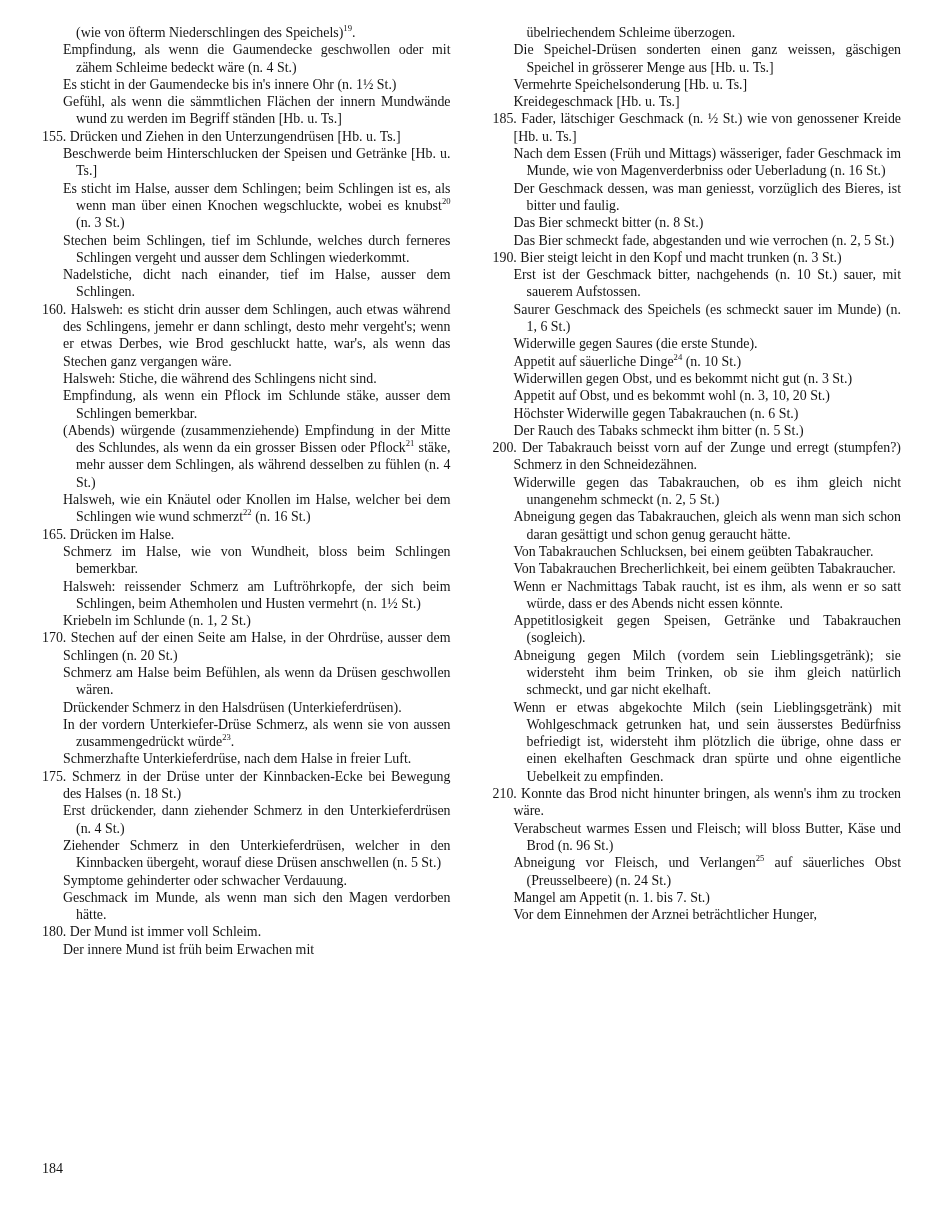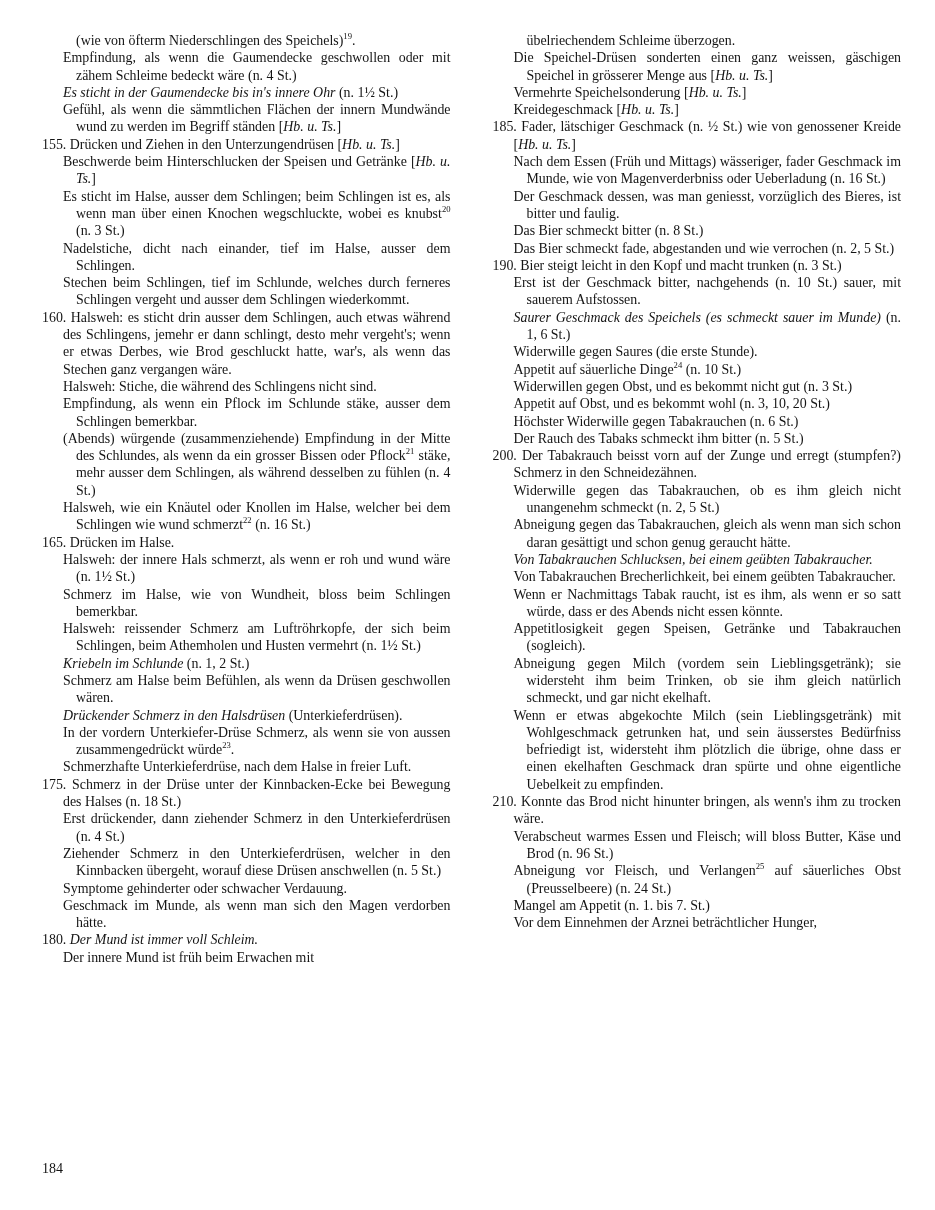--- a/index.html
+++ b/index.html
@@ -12,21 +12,21 @@
     height: 1210px;
     position: relative;
     font-family: "Liberation Serif", serif;
     color: #141414;
     overflow: hidden;
   }
   .page {
     box-sizing: border-box;
     width: 935px;
     height: 1210px;
-    padding: 32px 34px 0 42px;
+    padding: 24px 34px 0 42px;
     position: relative;
   }
   .cols {
     display: flex;
     gap: 42px;
   }
   .col {
     width: 409px;
     font-size: 13.9px;
     line-height: 17.3px;
@@ -38,21 +38,20 @@
     text-indent: -13px;
   }
   .entry.numbered {
     padding-left: 21px;
     text-indent: -21px;
   }
   .entry.contpara {
     text-indent: 0;
   }
   .it {
-    font-style: italic;
     margin-top: 6px;
   }
   sup.fnref {
     font-size: 0.62em;
     line-height: 0;
     vertical-align: super;
   }
   .page-number {
     position: absolute;
     left: 42px;
@@ -67,32 +66,32 @@
 <div class="page">
   <div class="cols">
     <div class="col" id="col-left">
         <div class="entry contpara"><span>(wie von öfterm Niederschlingen des Speichels)</span><sup class="fnref">19</sup><span>.</span></div>
         <div class="entry"><span>Empfindung, als wenn die Gaumendecke geschwollen oder mit zähem Schleime bedeckt wäre (n. 4 St.)</span></div>
         <div class="entry"><span class="it">Es sticht in der Gaumendecke bis in's innere Ohr</span><span> (n. 1½ St.)</span></div>
         <div class="entry"><span>Gefühl, als wenn die sämmtlichen Flächen der innern Mundwände wund zu werden im Begriff ständen [</span><span class="it">Hb. u. Ts.</span><span>]</span></div>
         <div class="entry numbered"><span>155. </span><span>Drücken und Ziehen in den Unterzungendrüsen [</span><span class="it">Hb. u. Ts.</span><span>]</span></div>
         <div class="entry"><span>Beschwerde beim Hinterschlucken der Speisen und Getränke [</span><span class="it">Hb. u. Ts.</span><span>]</span></div>
         <div class="entry"><span>Es sticht im Halse, ausser dem Schlingen; beim Schlingen ist es, als wenn man über einen Knochen wegschluckte, wobei es knubst</span><sup class="fnref">20</sup><span> (n. 3 St.)</span></div>
+        <div class="entry"><span>Stechen beim Schlingen, tief im Schlunde, welches durch ferneres Schlingen vergeht und ausser dem Schlingen wiederkommt.</span></div>
         <div class="entry"><span>Nadelstiche, dicht nach einander, tief im Halse, ausser dem Schlingen.</span></div>
-        <div class="entry"><span>Stechen beim Schlingen, tief im Schlunde, welches durch ferneres Schlingen vergeht und ausser dem Schlingen wiederkommt.</span></div>
         <div class="entry numbered"><span>160. </span><span>Halsweh: es sticht drin ausser dem Schlingen, auch etwas während des Schlingens, jemehr er dann schlingt, desto mehr vergeht's; wenn er etwas Derbes, wie Brod geschluckt hatte, war's, als wenn das Stechen ganz vergangen wäre.</span></div>
         <div class="entry"><span>Halsweh: Stiche, die während des Schlingens nicht sind.</span></div>
         <div class="entry"><span>Empfindung, als wenn ein Pflock im Schlunde stäke, ausser dem Schlingen bemerkbar.</span></div>
         <div class="entry"><span>(Abends) würgende (zusammenziehende) Empfindung in der Mitte des Schlundes, als wenn da ein grosser Bissen oder Pflock</span><sup class="fnref">21</sup><span> stäke, mehr ausser dem Schlingen, als während desselben zu fühlen (n. 4 St.)</span></div>
         <div class="entry"><span>Halsweh, wie ein Knäutel oder Knollen im Halse, welcher bei dem Schlingen wie wund schmerzt</span><sup class="fnref">22</sup><span> (n. 16 St.)</span></div>
         <div class="entry numbered"><span>165. </span><span>Drücken im Halse.</span></div>
-        <div class="entry"><span>Halsweh: der innere Hals schmerzt, als wenn er roh und wund wäre (n. 1½ St.)</span></div>
         <div class="entry"><span>Schmerz im Halse, wie von Wundheit, bloss beim Schlingen bemerkbar.</span></div>
         <div class="entry"><span>Halsweh: reissender Schmerz am Luftröhrkopfe, der sich beim Schlingen, beim Athemholen und Husten vermehrt (n. 1½ St.)</span></div>
         <div class="entry"><span class="it">Kriebeln im Schlunde</span><span> (n. 1, 2 St.)</span></div>
+        <div class="entry numbered"><span>170. </span><span>Stechen auf der einen Seite am Halse, in der Ohrdrüse, ausser dem Schlingen (n. 20 St.)</span></div>
         <div class="entry"><span>Schmerz am Halse beim Befühlen, als wenn da Drüsen geschwollen wären.</span></div>
         <div class="entry"><span class="it">Drückender Schmerz in den Halsdrüsen</span><span> (Unterkieferdrüsen).</span></div>
         <div class="entry"><span>In der vordern Unterkiefer-Drüse Schmerz, als wenn sie von aussen zusammengedrückt würde</span><sup class="fnref">23</sup><span>.</span></div>
         <div class="entry"><span>Schmerzhafte Unterkieferdrüse, nach dem Halse in freier Luft.</span></div>
         <div class="entry numbered"><span>175. </span><span>Schmerz in der Drüse unter der Kinnbacken-Ecke bei Bewegung des Halses (n. 18 St.)</span></div>
         <div class="entry"><span>Erst drückender, dann ziehender Schmerz in den Unterkieferdrüsen (n. 4 St.)</span></div>
         <div class="entry"><span>Ziehender Schmerz in den Unterkieferdrüsen, welcher in den Kinnbacken übergeht, worauf diese Drüsen anschwellen (n. 5 St.)</span></div>
         <div class="entry"><span>Symptome gehinderter oder schwacher Verdauung.</span></div>
         <div class="entry"><span>Geschmack im Munde, als wenn man sich den Magen verdorben hätte.</span></div>
         <div class="entry numbered"><span>180. </span><span class="it">Der Mund ist immer voll Schleim.</span></div>

